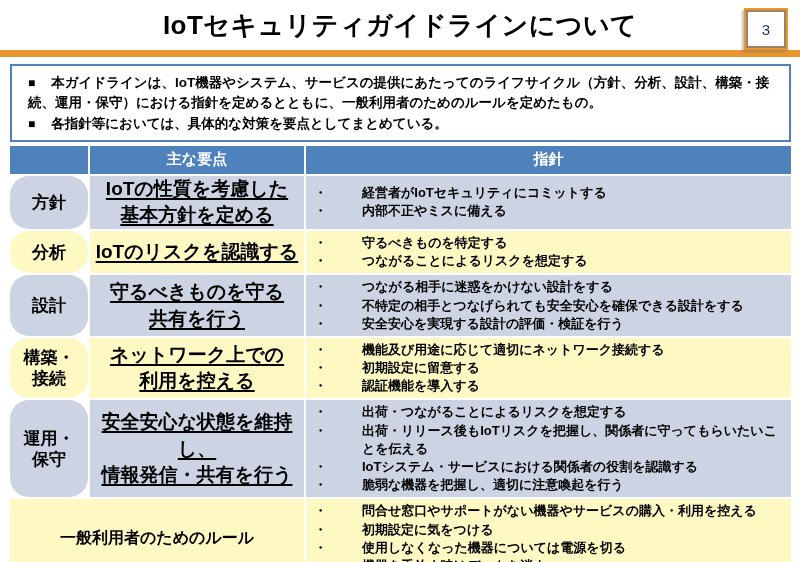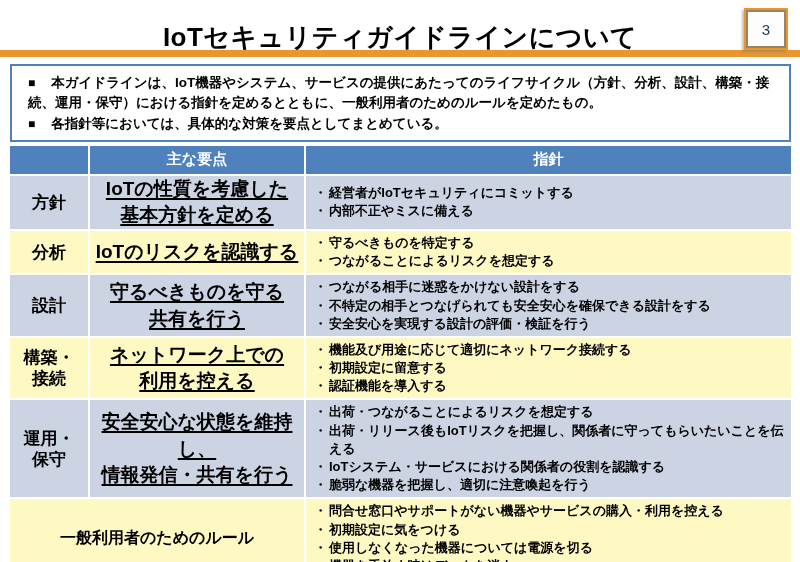--- a/index.html
+++ b/index.html
@@ -7,21 +7,21 @@
     font-family: "Liberation Sans", "DejaVu Sans", sans-serif;
     background:#ffffff;
     width:800px; height:562px; overflow:hidden;
   }
   .slide { position:relative; width:800px; height:562px; background:#fff; }
 
   
   .titlebar { position:relative; height:50px; }
   .slide-title {
     text-align:center; font-size:26px; font-weight:bold; color:#000;
-    padding-top:20px; letter-spacing:0.5px;
+    padding-top:8px; letter-spacing:0.5px;
   }
   .pagebox {
     position:absolute; top:8px; right:12px;
     width:44px; height:42px;
     border:2px solid #e8962e; background:#fff;
     box-shadow:-2px 2px 2px rgba(120,120,120,.45);
   }
   .pagebox-inner {
     width:100%; height:100%;
     border:2px solid #9a8268;
@@ -56,20 +56,21 @@
   }
   .hcell {
     background:#4f81bd; color:#fff;
     display:flex; align-items:center; justify-content:center;
     font-size:15px; font-weight:bold;
   }
   .cell-label {
     display:flex; align-items:center; justify-content:center;
     font-size:17px; font-weight:bold; color:#000; text-align:center;
     line-height:1.25;
+    border-radius:19px;
   }
   .cell-guide {
     display:flex; align-items:center; justify-content:center;
     font-size:19px; font-weight:bold; color:#000; text-align:center;
     line-height:1.4;
   }
   .cell-guide span, .cell-merged span.u { text-decoration:underline; text-decoration-thickness:2px; text-underline-offset:3px; }
   .cell-points {
     display:flex; flex-direction:column; justify-content:center;
     padding:3px 6px 3px 8px;
@@ -78,21 +79,21 @@
   .cell-merged {
     grid-column:1 / span 2;
     display:flex; align-items:center; justify-content:center;
     font-size:16px; font-weight:bold; color:#000; text-align:center;
   }
   .bandA { background:#ccd4e4; }
   .bandB { background:#fef9c3; }
   .preline { white-space:pre-line; }
   .pt { display:flex; }
   .pm { flex:0 0 15px; width:15px; }
-  .ptx { flex:1; }
+  .ptx { flex:1;margin-left:33px; }
 </style>
 </head>
 <body>
 
 <div class="slide">
 
   <div class="titlebar">
     <div class="slide-title">IoTセキュリティガイドラインについて</div>
     <div class="pagebox">
       <div class="pagebox-inner">3</div>

